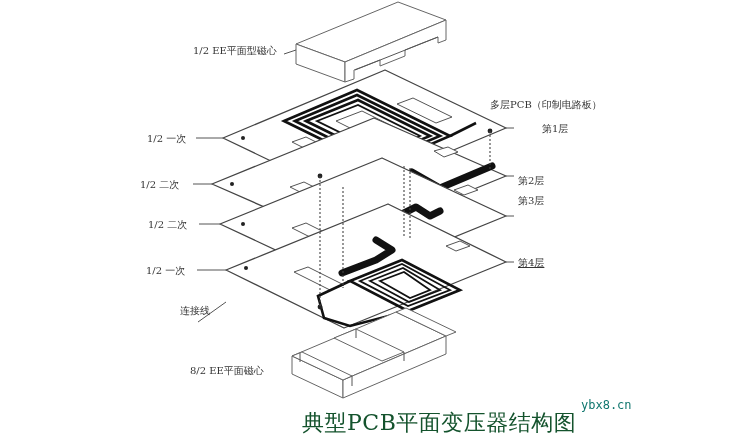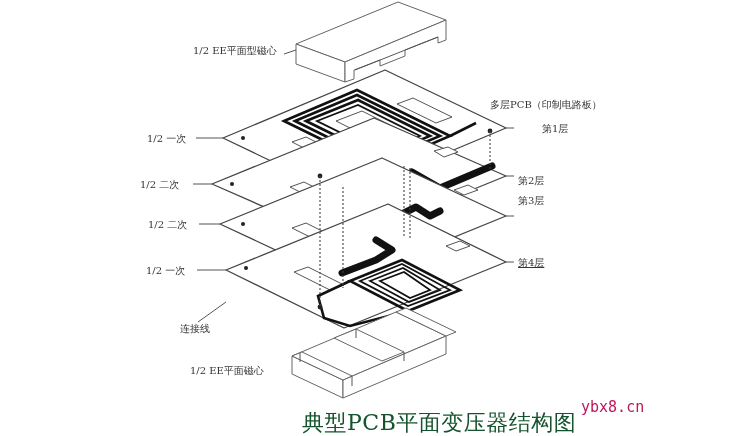--- a/index.html
+++ b/index.html
@@ -1,20 +1,20 @@
 <!DOCTYPE html>
 <html><head>
   <meta charset="utf-8">
   <style>
     html, body { margin: 0; padding: 0; background: #ffffff; }
     body { width: 748px; height: 436px; position: relative; overflow: hidden; font-family: "DejaVu Serif", serif; }
     #diagram { position: absolute; left: 0; top: 0; width: 748px; height: 436px; }
     .lbl { position: absolute; font-size: 10px; color: #333; white-space: nowrap; font-family: "DejaVu Serif", serif; letter-spacing: 0px; }
     .caption { position: absolute; left: 268px; top: 408px; font-size: 22px; color: #14532d; font-family: "DejaVu Serif", serif; letter-spacing: 0.5px; margin-left: 34px; }
-    .watermark { position: absolute; left: 581px; top: 398px; font-size: 15px; color: #be185d; font-family: "DejaVu Sans Mono", monospace; }
+    .watermark { position: absolute; left: 581px; top: 398px; font-size: 12px; color: #0f766e; font-family: "DejaVu Sans Mono", monospace; }
     svg .edge { fill: #fff; stroke: #444; stroke-width: 1.3; stroke-linejoin: round; }
     svg .thin { fill: none; stroke: #555; stroke-width: 1; }
     svg .pad { fill: #fff; stroke: #555; stroke-width: 1; }
     svg .trace { fill: none; stroke: #111; stroke-width: 7; stroke-linecap: round; stroke-linejoin: round; }
     svg .coil { fill: none; stroke: #111; stroke-width: 2.6; stroke-linejoin: miter; }
     svg .coil-thin { fill: none; stroke: #111; stroke-width: 1.8; stroke-linejoin: miter; }
     svg .via { fill: none; stroke: #444; stroke-width: 1.1; stroke-dasharray: 2 2; }
     svg .dot { fill: #222; }
     svg .leader { fill: none; stroke: #555; stroke-width: 1; }
     svg .core { fill: #fff; stroke: #666; stroke-width: 1; stroke-linejoin: round; }
@@ -128,17 +128,17 @@
 <div class="lbl" style="left:193px; top:44px;">1/2 EE平面型磁心</div>
 <div class="lbl" style="left:490px; top:98px;">多层PCB（印制电路板）</div>
 <div class="lbl" style="left:518px; top:122px;margin-left:24px;">第1层</div>
 <div class="lbl" style="left:518px; top:174px;">第2层</div>
 <div class="lbl" style="left:518px; top:194px;">第3层</div>
 <div class="lbl" style="left:518px; top:256px;text-decoration:underline;">第4层</div>
 <div class="lbl" style="left:147px; top:132px;">1/2 一次</div>
 <div class="lbl" style="left:140px; top:178px;">1/2 二次</div>
 <div class="lbl" style="left:148px; top:218px;">1/2 二次</div>
 <div class="lbl" style="left:146px; top:264px;">1/2 一次</div>
-<div class="lbl" style="left:180px; top:322px;">连接线</div>
-<div class="lbl" style="left:190px; top:364px;">1/2 EE平面磁心</div>
+<div class="lbl" style="left:180px; top:304px;">连接线</div>
+<div class="lbl" style="left:190px; top:364px;">8/2 EE平面磁心</div>
 
 <div class="caption">典型PCB平面变压器结构图</div>
 <div class="watermark">ybx8.cn</div>
 
 </body></html>

